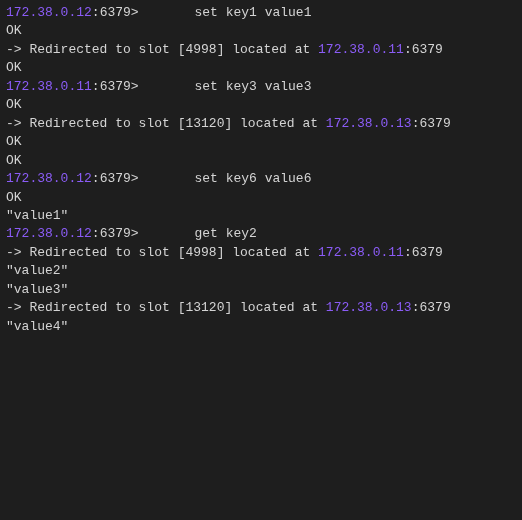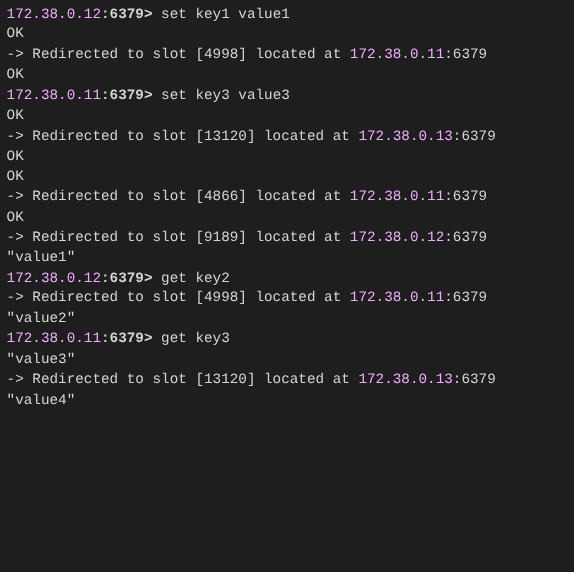--- a/index.html
+++ b/index.html
@@ -7,41 +7,39 @@
     padding: 4px 6px;
     background: #1e1e1e;
     color: #d4d4d4;
     font-family: "Consolas", "Courier New", monospace;
     font-size: 13px;
     line-height: 1.42;
     width: 522px;
     box-sizing: border-box;
   }
   .line { white-space: pre; }
-  .ip   { color: #f0abfc; text-align: center; }  
-  .port { color: #d4d4d4; font-weight: bold; }
-  .cmd  { color: #d4d4d4; }
+  .ip   { color: #8b5cf6; text-align: center; }  
+  .port { color: #d4d4d4; }
+  .cmd  { color: #d4d4d4; margin-left: 48px; }
 </style>
 </head>
 <body>
 
 <div id="terminal">
     <div class="line"><span class="ip">172.38.0.12</span><span class="port">:6379&gt; </span><span class="cmd">set key1 value1</span></div>
     <div class="line">OK</div>
     <div class="line"><span>-&gt; Redirected to slot [4998] located at </span><span class="ip">172.38.0.11</span><span>:6379</span></div>
     <div class="line">OK</div>
     <div class="line"><span class="ip">172.38.0.11</span><span class="port">:6379&gt; </span><span class="cmd">set key3 value3</span></div>
     <div class="line">OK</div>
     <div class="line"><span>-&gt; Redirected to slot [13120] located at </span><span class="ip">172.38.0.13</span><span>:6379</span></div>
     <div class="line">OK</div>
     <div class="line">OK</div>
-    <div class="line"><span>-&gt; Redirected to slot [4866] located at </span><span class="ip">172.38.0.11</span><span>:6379</span></div>
+    <div class="line"><span class="ip">172.38.0.12</span><span class="port">:6379&gt; </span><span class="cmd">set key6 value6</span></div>
     <div class="line">OK</div>
-    <div class="line"><span>-&gt; Redirected to slot [9189] located at </span><span class="ip">172.38.0.12</span><span>:6379</span></div>
     <div class="line">"value1"</div>
     <div class="line"><span class="ip">172.38.0.12</span><span class="port">:6379&gt; </span><span class="cmd">get key2</span></div>
     <div class="line"><span>-&gt; Redirected to slot [4998] located at </span><span class="ip">172.38.0.11</span><span>:6379</span></div>
     <div class="line">"value2"</div>
-    <div class="line"><span class="ip">172.38.0.11</span><span class="port">:6379&gt; </span><span class="cmd">get key3</span></div>
     <div class="line">"value3"</div>
     <div class="line"><span>-&gt; Redirected to slot [13120] located at </span><span class="ip">172.38.0.13</span><span>:6379</span></div>
     <div class="line">"value4"</div>
   </div>
 
 </body></html>

